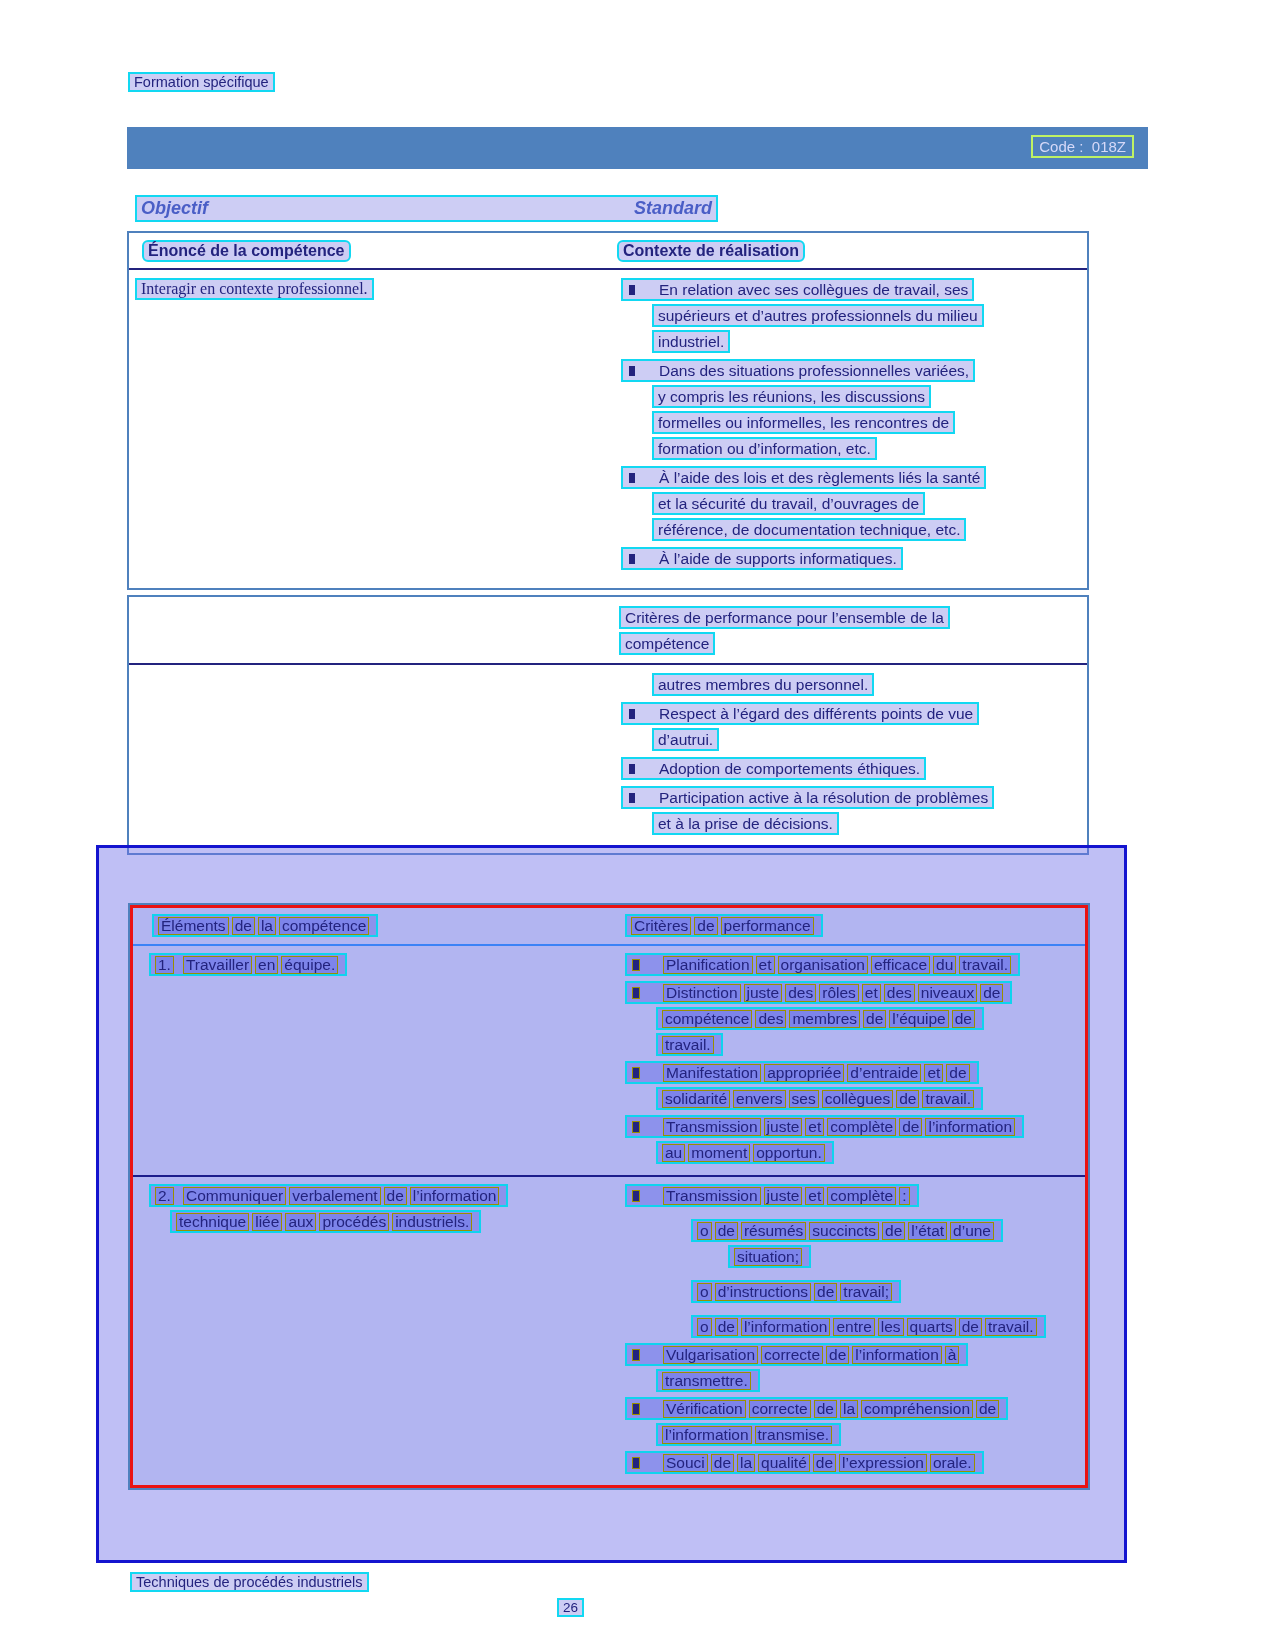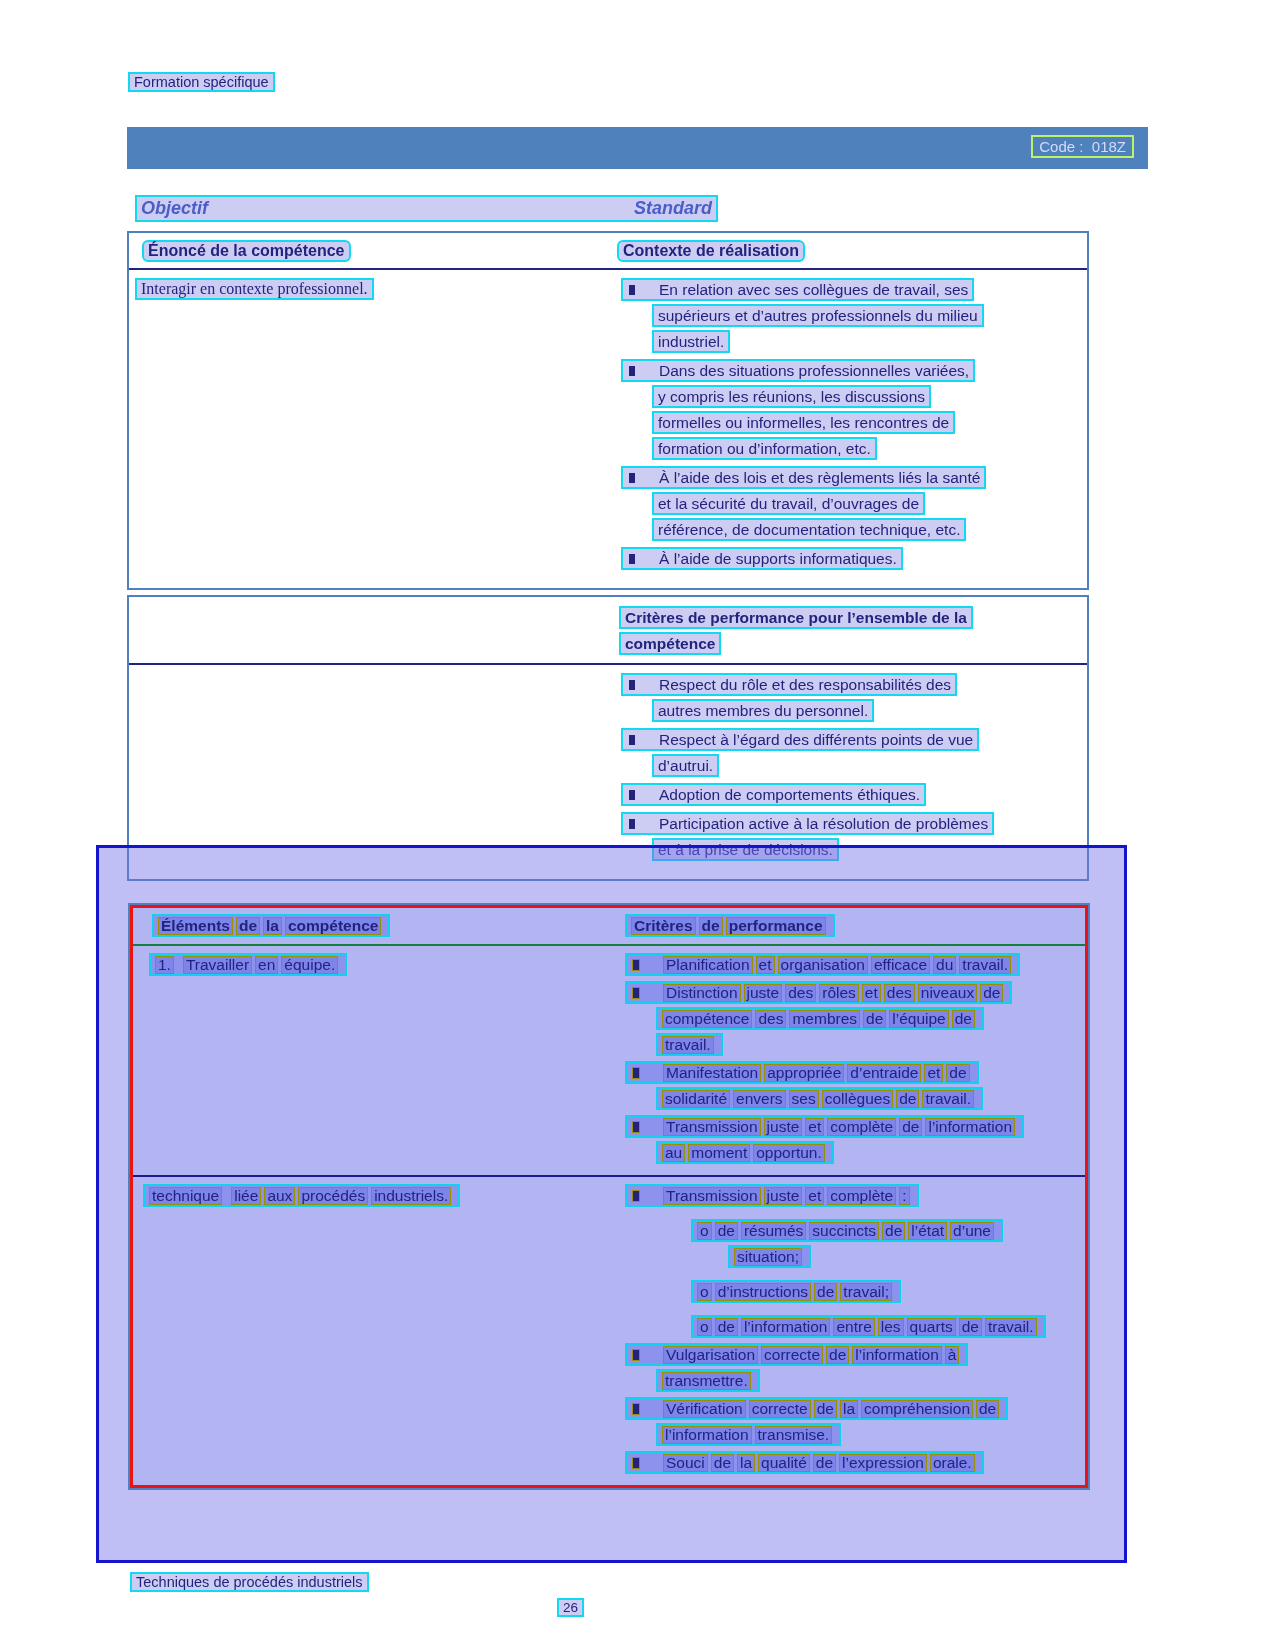--- a/index.html
+++ b/index.html
@@ -12,21 +12,21 @@
   .hl{display:inline-block;background:#cdcdf4;border:2px solid #12d8f2;padding:0 4px;white-space:nowrap;}
   .bline{margin-bottom:3px;white-space:nowrap;font-size:15.5px;line-height:19px;}
   .b-item{margin-bottom:6px;}
   .first .hl{margin-left:6px;}
   .cont{margin-left:37px;}
   .sub .first .hl{margin-left:72px;margin-top:7px;}
   .sub .cont{margin-left:109px;}
   .sub{margin-bottom:3px;}
   .marker{display:inline-block;width:6px;height:10px;background:#23237e;margin:0 24px 0 2px;}
   .omark{margin-right:22px;}
-  .bold-lines .hl{font-weight:bold;}
+  .bold-lines .hl{font-weight:normal;}
   
   .wbox{background:#8d92ec;border-color:#0fd3ee;}
   .w{display:inline-block;background:#7d84ea;border:1px solid #998f00;padding:0 2px;margin-right:3px;line-height:16px;}
   .wbox .marker{outline:1px solid #998f00;}
   
   .header-bar{left:127px;top:127px;width:1021px;height:42px;background:#4f81bd;}
   .code-badge{position:absolute;right:14px;top:8px;border:2px solid #bef264;color:#d6d9f8;
     font-size:15px;padding:1px 6px;white-space:pre;}
   .top-label{left:128px;top:72px;font-size:14.5px;}
   .obj-bar{left:135px;top:195px;width:571px;background:#cdcdf4;border:2px solid #12d8f2;
@@ -44,21 +44,21 @@
   .t-head .col-r{padding-left:2px;}
   .t-body .col-l{padding-left:6px;font-family:Liberation Serif, serif;}
   .hd{font-weight:bold;font-size:16px;border-radius:6px;}
   .t2h{padding:9px 0 5px;}
   .t2h .bline .hl{margin-left:2px;}
   
   .overlay{left:96px;top:845px;width:1025px;height:712px;background:rgba(112,112,232,0.45);
     border:3px solid #1414cf;z-index:5;pointer-events:none;}
   .t3{left:130px;top:905px;width:952px;border:3px solid #ea1212;box-shadow:0 0 0 2px #4f81bd;
     background:#b2b5f1;z-index:6;}
-  .t3h{display:flex;padding:6px 0 4px;border-bottom:2px solid #15803d;}
+  .t3h{display:flex;padding:6px 0 4px;border-bottom:2px solid #3b82f6;}
   .t3h .col-l{padding-left:13px;}
   .t3-row{display:flex;padding:7px 0 6px;}
   .r1{border-bottom:2px solid #1c1c8c;}
   .t3 .b-item{margin-bottom:5px;}
   .row-label{padding-left:10px;}
   .row-label .bline + .bline{margin-left:27px;}
   .row-label .bline:first-child .w:first-child{margin-right:9px;}
   
   .footer-program{left:130px;top:1572px;font-size:14.5px;}
   .footer-page{left:0;top:1598px;width:1141px;text-align:center;font-size:13.5px;}
@@ -115,21 +115,20 @@
     <div class="col-l"></div>
     <div class="col-r bold-lines">
         <div class="bline first"><span class="hl">Critères de performance pour l’ensemble de la</span></div>
         <div class="bline"><span class="hl">compétence</span></div>
       </div>
   </div>
   <div class="t-body">
     <div class="col-l"></div>
     <div class="col-r">
         <div class="b-item">
-          <div class="bline first"><span class="hl"><span class="marker"></span>Respect du rôle et des responsabilités des</span></div>
           <div class="bline cont"><span class="hl">autres membres du personnel.</span></div>
         </div>
         <div class="b-item">
           <div class="bline first"><span class="hl"><span class="marker"></span>Respect à l’égard des différents points de vue</span></div>
           <div class="bline cont"><span class="hl">d’autrui.</span></div>
         </div>
         <div class="b-item">
           <div class="bline first"><span class="hl"><span class="marker"></span>Adoption de comportements éthiques.</span></div>
         </div>
         <div class="b-item">
@@ -169,20 +168,21 @@
           <div class="bline cont"><span class="hl wbox"><span class="w">solidarité</span><span class="w">envers</span><span class="w">ses</span><span class="w">collègues</span><span class="w">de</span><span class="w">travail.</span></span></div>
         </div>
         <div class="b-item">
           <div class="bline first"><span class="hl wbox"><span class="marker"></span><span class="w">Transmission</span><span class="w">juste</span><span class="w">et</span><span class="w">complète</span><span class="w">de</span><span class="w">l’information</span></span></div>
           <div class="bline cont"><span class="hl wbox"><span class="w">au</span><span class="w">moment</span><span class="w">opportun.</span></span></div>
         </div>
       </div>
   </div>
   <div class="t3-row r2">
     <div class="col-l row-label">
+        <div class="bline first"><span class="hl wbox"><span class="w">2.</span><span class="w">Communiquer</span><span class="w">verbalement</span><span class="w">de</span><span class="w">l’information</span></span></div>
         <div class="bline"><span class="hl wbox"><span class="w">technique</span><span class="w">liée</span><span class="w">aux</span><span class="w">procédés</span><span class="w">industriels.</span></span></div>
       </div>
     <div class="col-r">
         <div class="b-item">
           <div class="bline first"><span class="hl wbox"><span class="marker"></span><span class="w">Transmission</span><span class="w">juste</span><span class="w">et</span><span class="w">complète</span><span class="w">:</span></span></div>
         </div>
         <div class="b-item sub">
           <div class="bline first"><span class="hl wbox"><span class="w omark">o</span><span class="w">de</span><span class="w">résumés</span><span class="w">succincts</span><span class="w">de</span><span class="w">l’état</span><span class="w">d’une</span></span></div>
           <div class="bline cont"><span class="hl wbox"><span class="w">situation;</span></span></div>
         </div>

